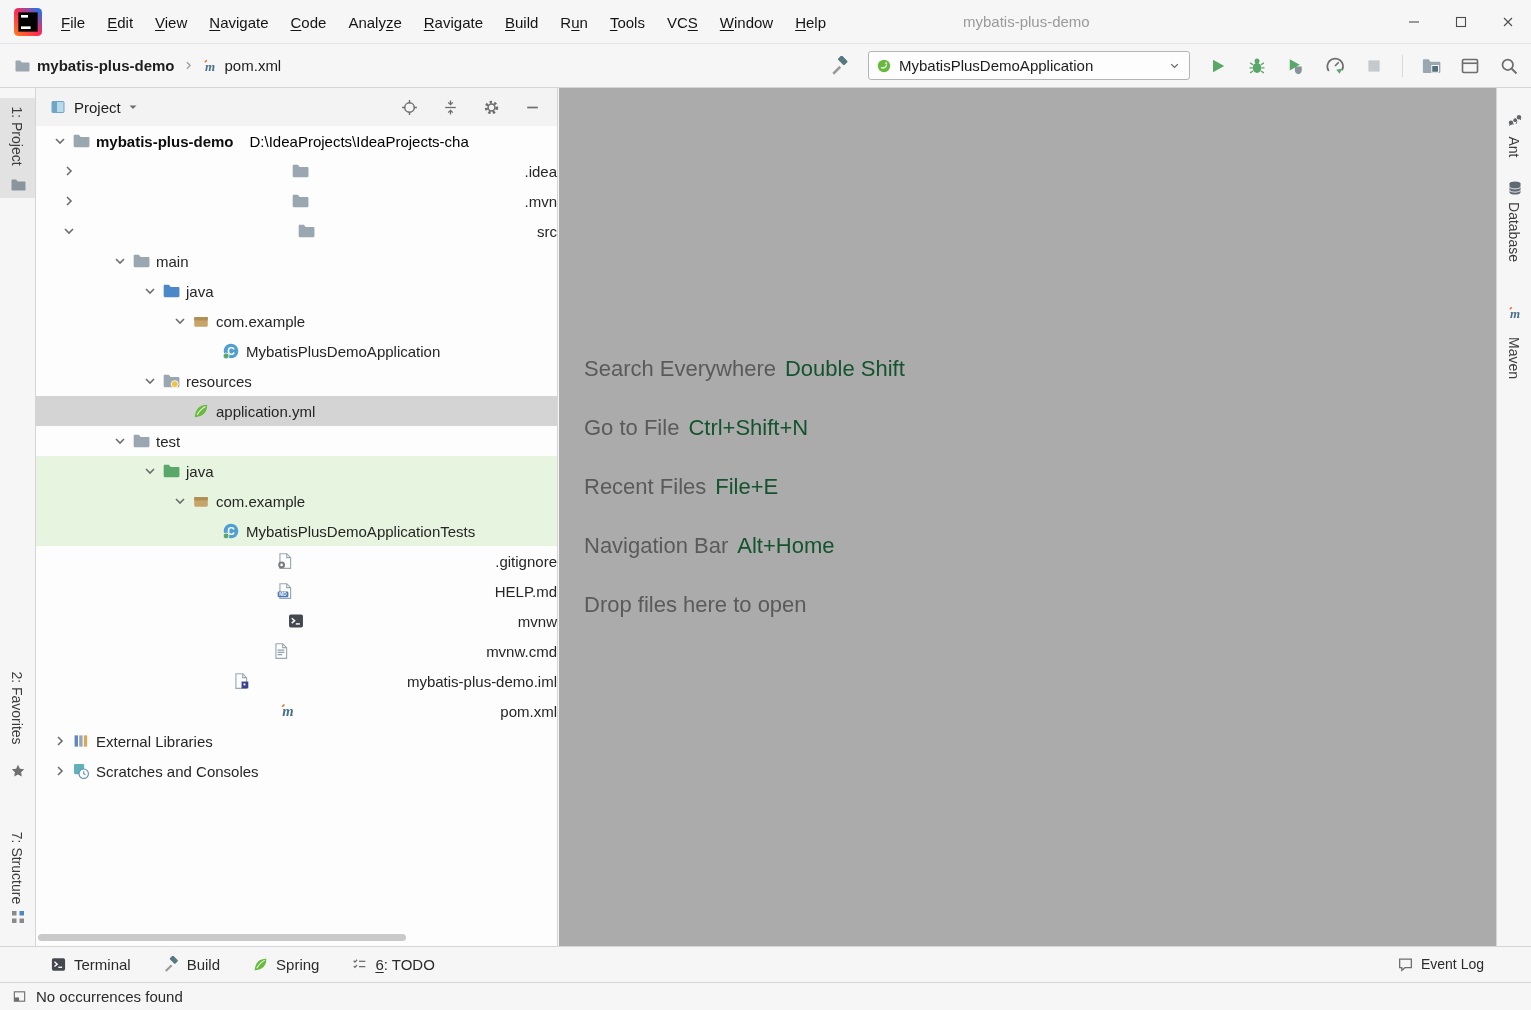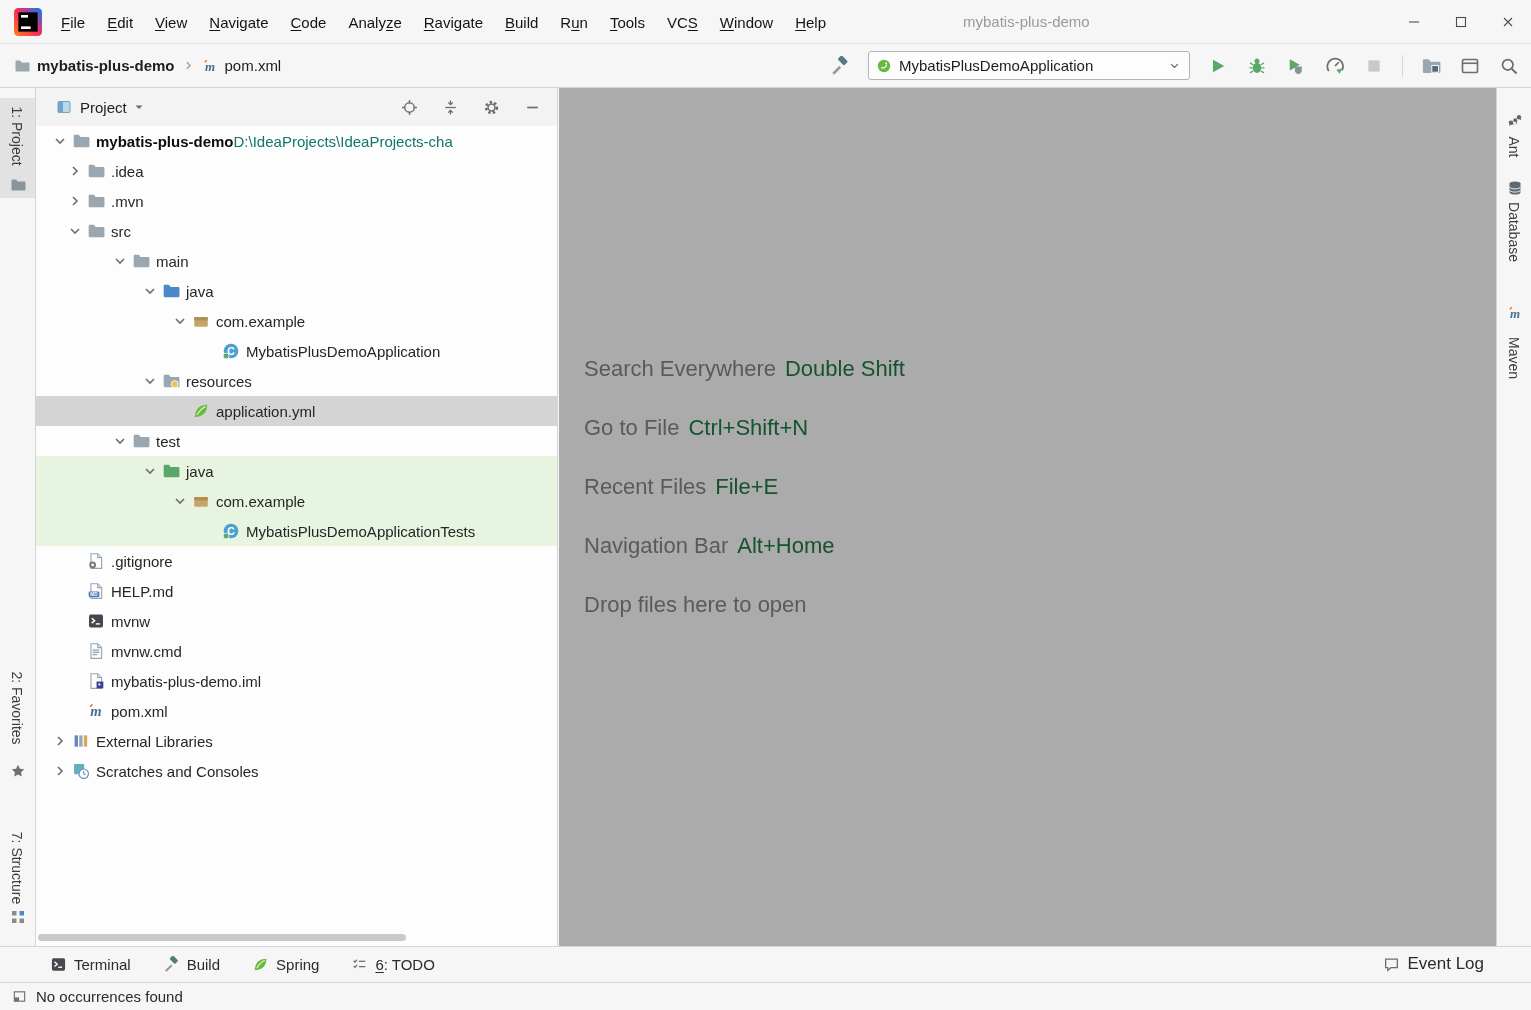--- a/index.html
+++ b/index.html
@@ -33,45 +33,45 @@
   
   #main{position:absolute;top:88px;left:0;right:0;height:858px;}
   #stripe-left{position:absolute;left:0;top:0;width:36px;height:858px;background:#f6f6f6;border-right:1px solid #d5d5d5;}
   #stripe-right{position:absolute;right:0;top:0;width:35px;height:858px;background:#f6f6f6;border-left:1px solid #d5d5d5;}
   .active-block{position:absolute;left:0;top:10px;width:35px;height:100px;background:#e2e2e2;}
   .vwrap{position:absolute;left:17px;width:0;height:0;}
   .vlabel{position:absolute;top:0;left:0;transform:translate(-50%,-50%) rotate(90deg);white-space:nowrap;font-size:14px;color:#3c3c3c;}
   .sicon{position:absolute;left:10px;width:16px;height:16px;display:block;}
 
   #project-panel{position:absolute;left:36px;top:0;width:522px;height:858px;background:#fdfdfd;border-right:1px solid #d5d5d5;overflow:hidden;}
-  #pp-header{height:38px;display:flex;align-items:center;padding-left:20px;background:#f3f3f3;}
+  #pp-header{height:38px;display:flex;align-items:center;padding-left:14px;background:#f3f3f3;}
   #pp-title{font-size:15px;color:#1d1d1d;margin:0 5px 0 8px;}
   #pp-actions{margin-left:auto;display:flex;align-items:center;gap:24px;padding-right:16px;}
   #tree{position:relative;}
   .row{height:30px;display:flex;align-items:center;white-space:nowrap;}
   .chev{width:24px;height:16px;display:flex;align-items:center;justify-content:center;flex:none;}
   .ticon{width:18px;height:18px;margin-right:6px;flex:none;}
   .tlabel{font-size:15px;color:#262626;}
-  .tpath{font-size:15px;color:#0f766e;margin-left:0;}
+  .tpath{font-size:15px;color:#000000;margin-left:16px;}
   .broot .tlabel{font-weight:bold;color:#0d0d0d;}
-  .lvl0{padding-left:12px;}.lvl1{padding-left:27px;}.lvl2{padding-left:72px;}
+  .lvl0{padding-left:12px;}.lvl1{padding-left:21px;justify-content:space-between;}.lvl2{padding-left:72px;}
   .lvl3{padding-left:102px;}.lvl4{padding-left:132px;}.lvl5{padding-left:162px;}
   .st-sel{background:#d4d4d4;}
   .st-test{background:#e7f4df;}
   #hscroll{position:absolute;left:2px;bottom:5px;width:368px;height:7px;border-radius:4px;background:#c9c9c9;}
 
   #editor{position:absolute;left:559px;top:0;width:937px;height:858px;background:#ababab;}
   #hints{position:absolute;left:25px;top:269px;}
   .hint{font-size:22px;line-height:24px;height:24px;margin-bottom:35px;color:#5a5a5a;white-space:nowrap;}
   .hkey{color:#14532d;margin-left:9px;}
 
   
   #bottombar{position:absolute;top:946px;left:0;right:0;height:36px;border-top:1px solid #d5d5d5;background:#f6f6f6;display:flex;align-items:center;padding-left:50px;gap:32px;}
   .bitem{display:flex;align-items:center;gap:7px;font-size:15px;color:#2b2b2b;}
-  #eventlog{position:absolute;right:47px;top:946px;height:36px;display:flex;align-items:center;gap:7px;font-size:17px;color:#2b2b2b;}
+  #eventlog{position:absolute;right:47px;top:946px;height:36px;display:flex;align-items:center;gap:7px;font-size:14px;color:#2b2b2b;}
   #statusbar{position:absolute;top:982px;left:0;right:0;height:28px;border-top:1px solid #d5d5d5;background:#f6f6f6;display:flex;align-items:center;gap:9px;padding-left:12px;font-size:15px;color:#2b2b2b;}
 
   
   .c-folder{color:#9aa7b0;}
   .c-src{color:#4b88c9;}
   .c-test{color:#59a869;}
   .c-stripe{color:#8a949c;}
 </style>
 </head>
 <body>

